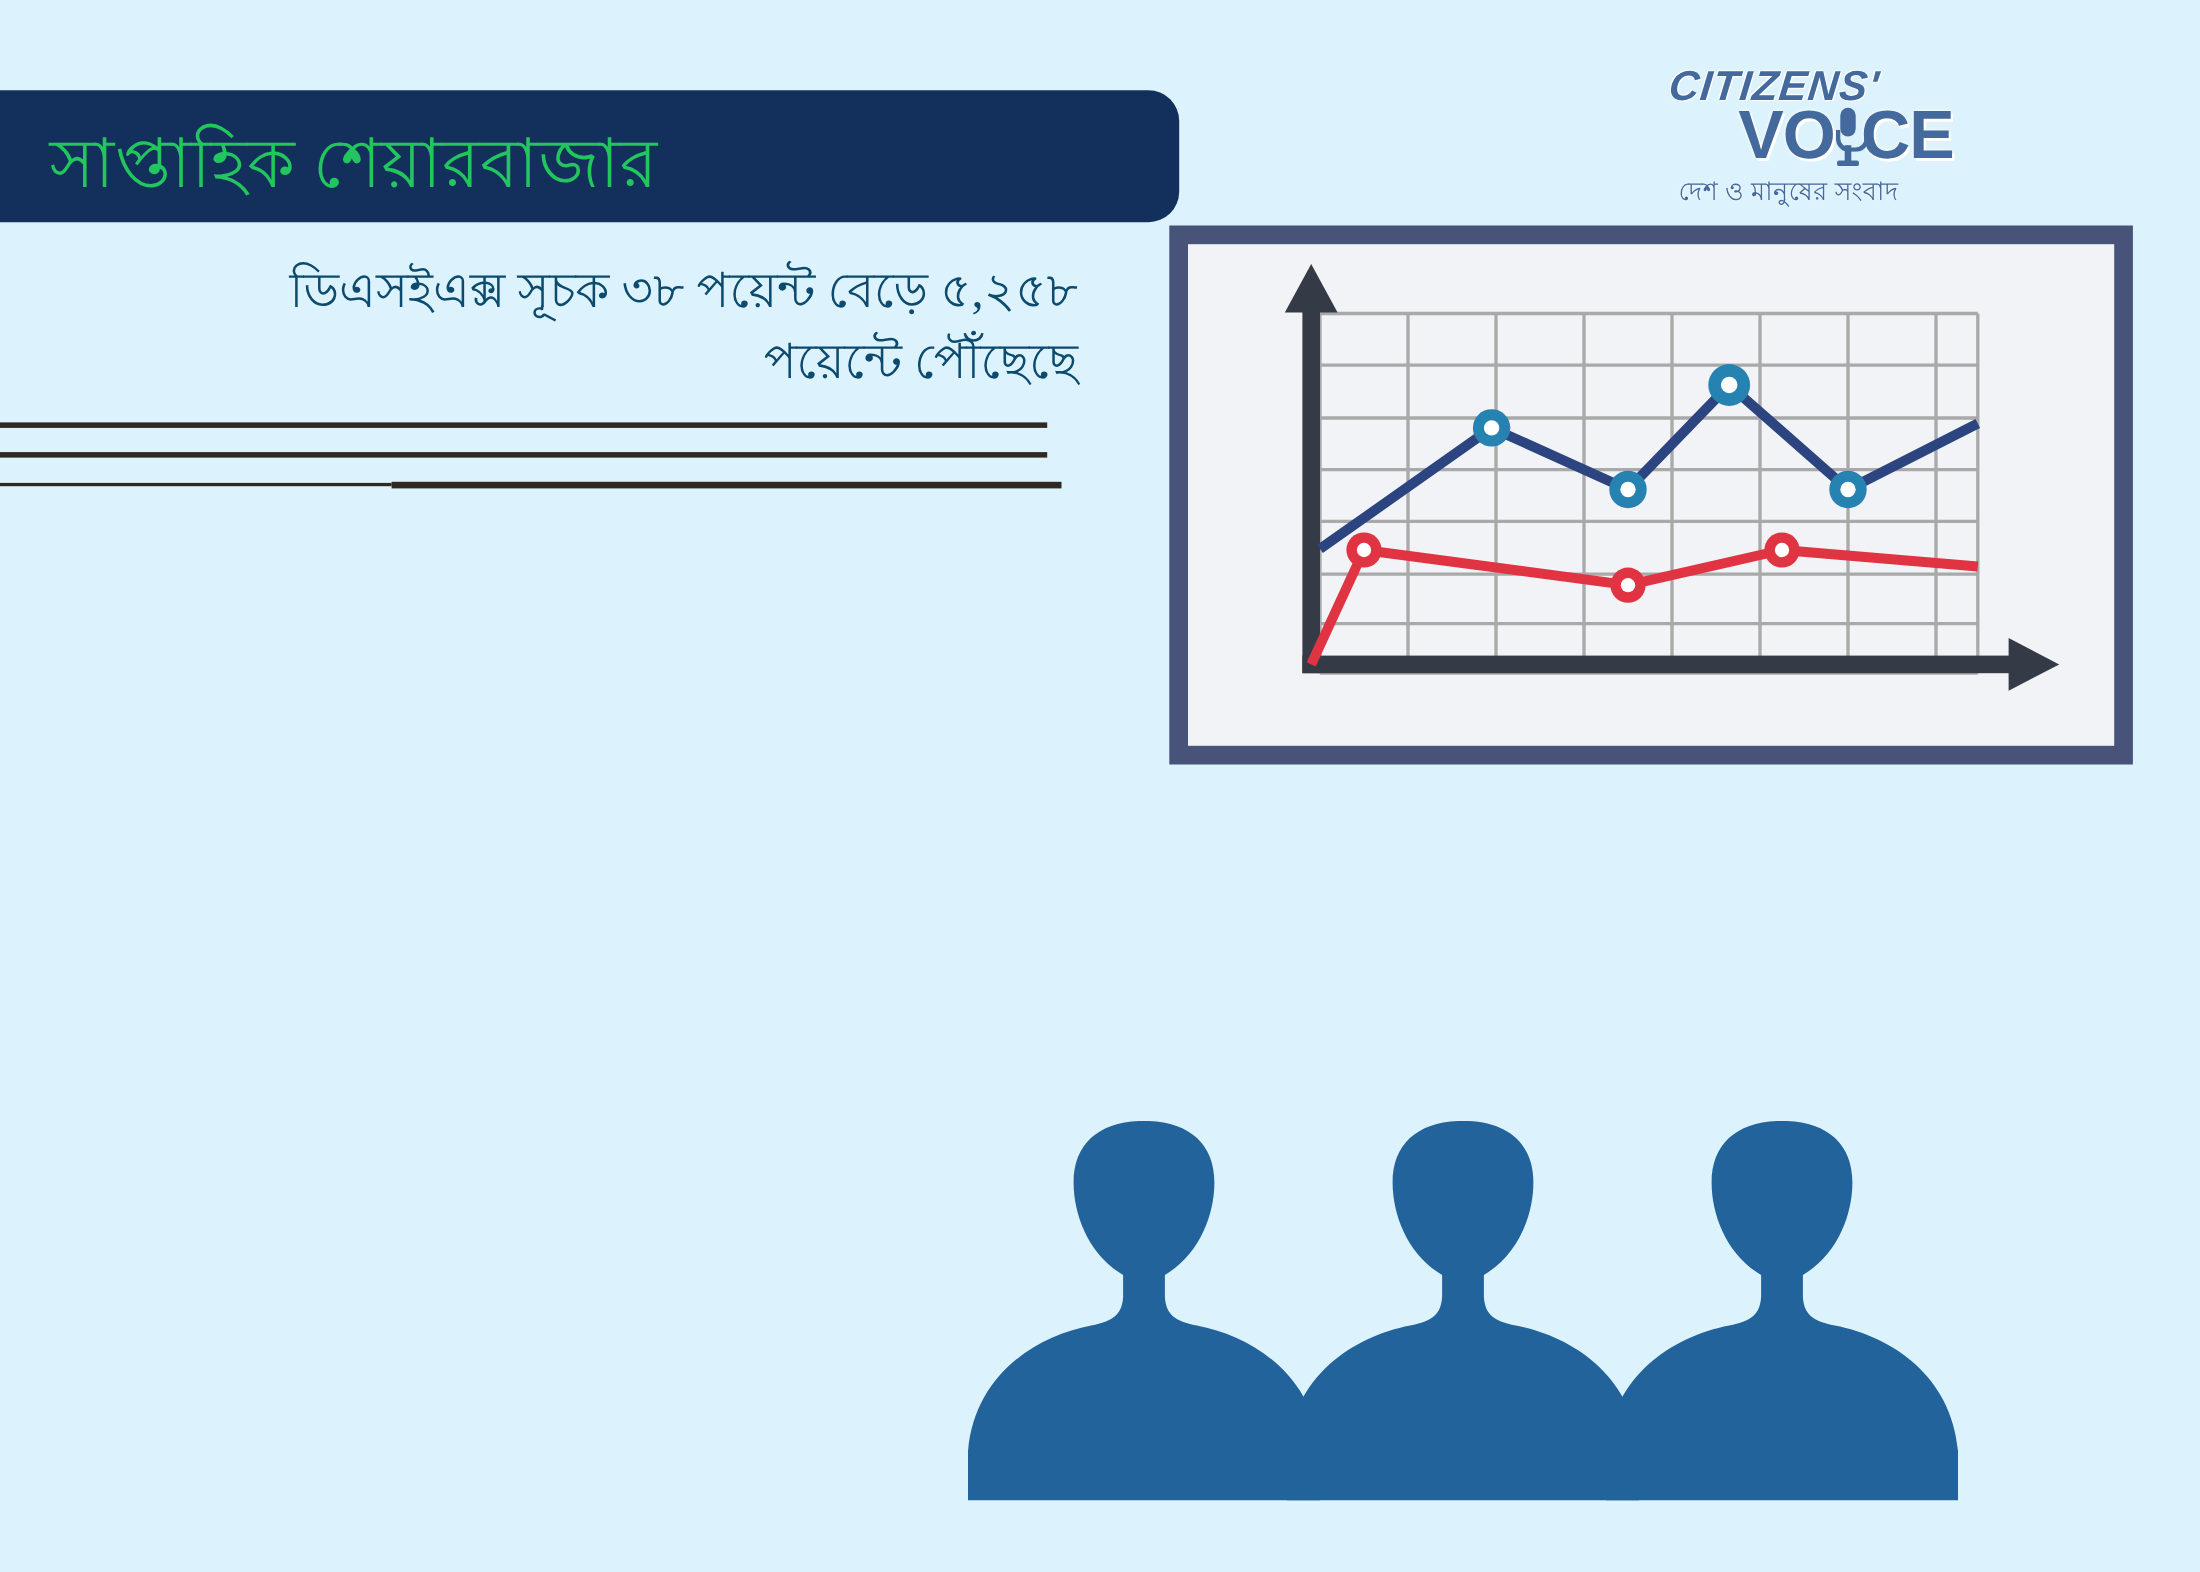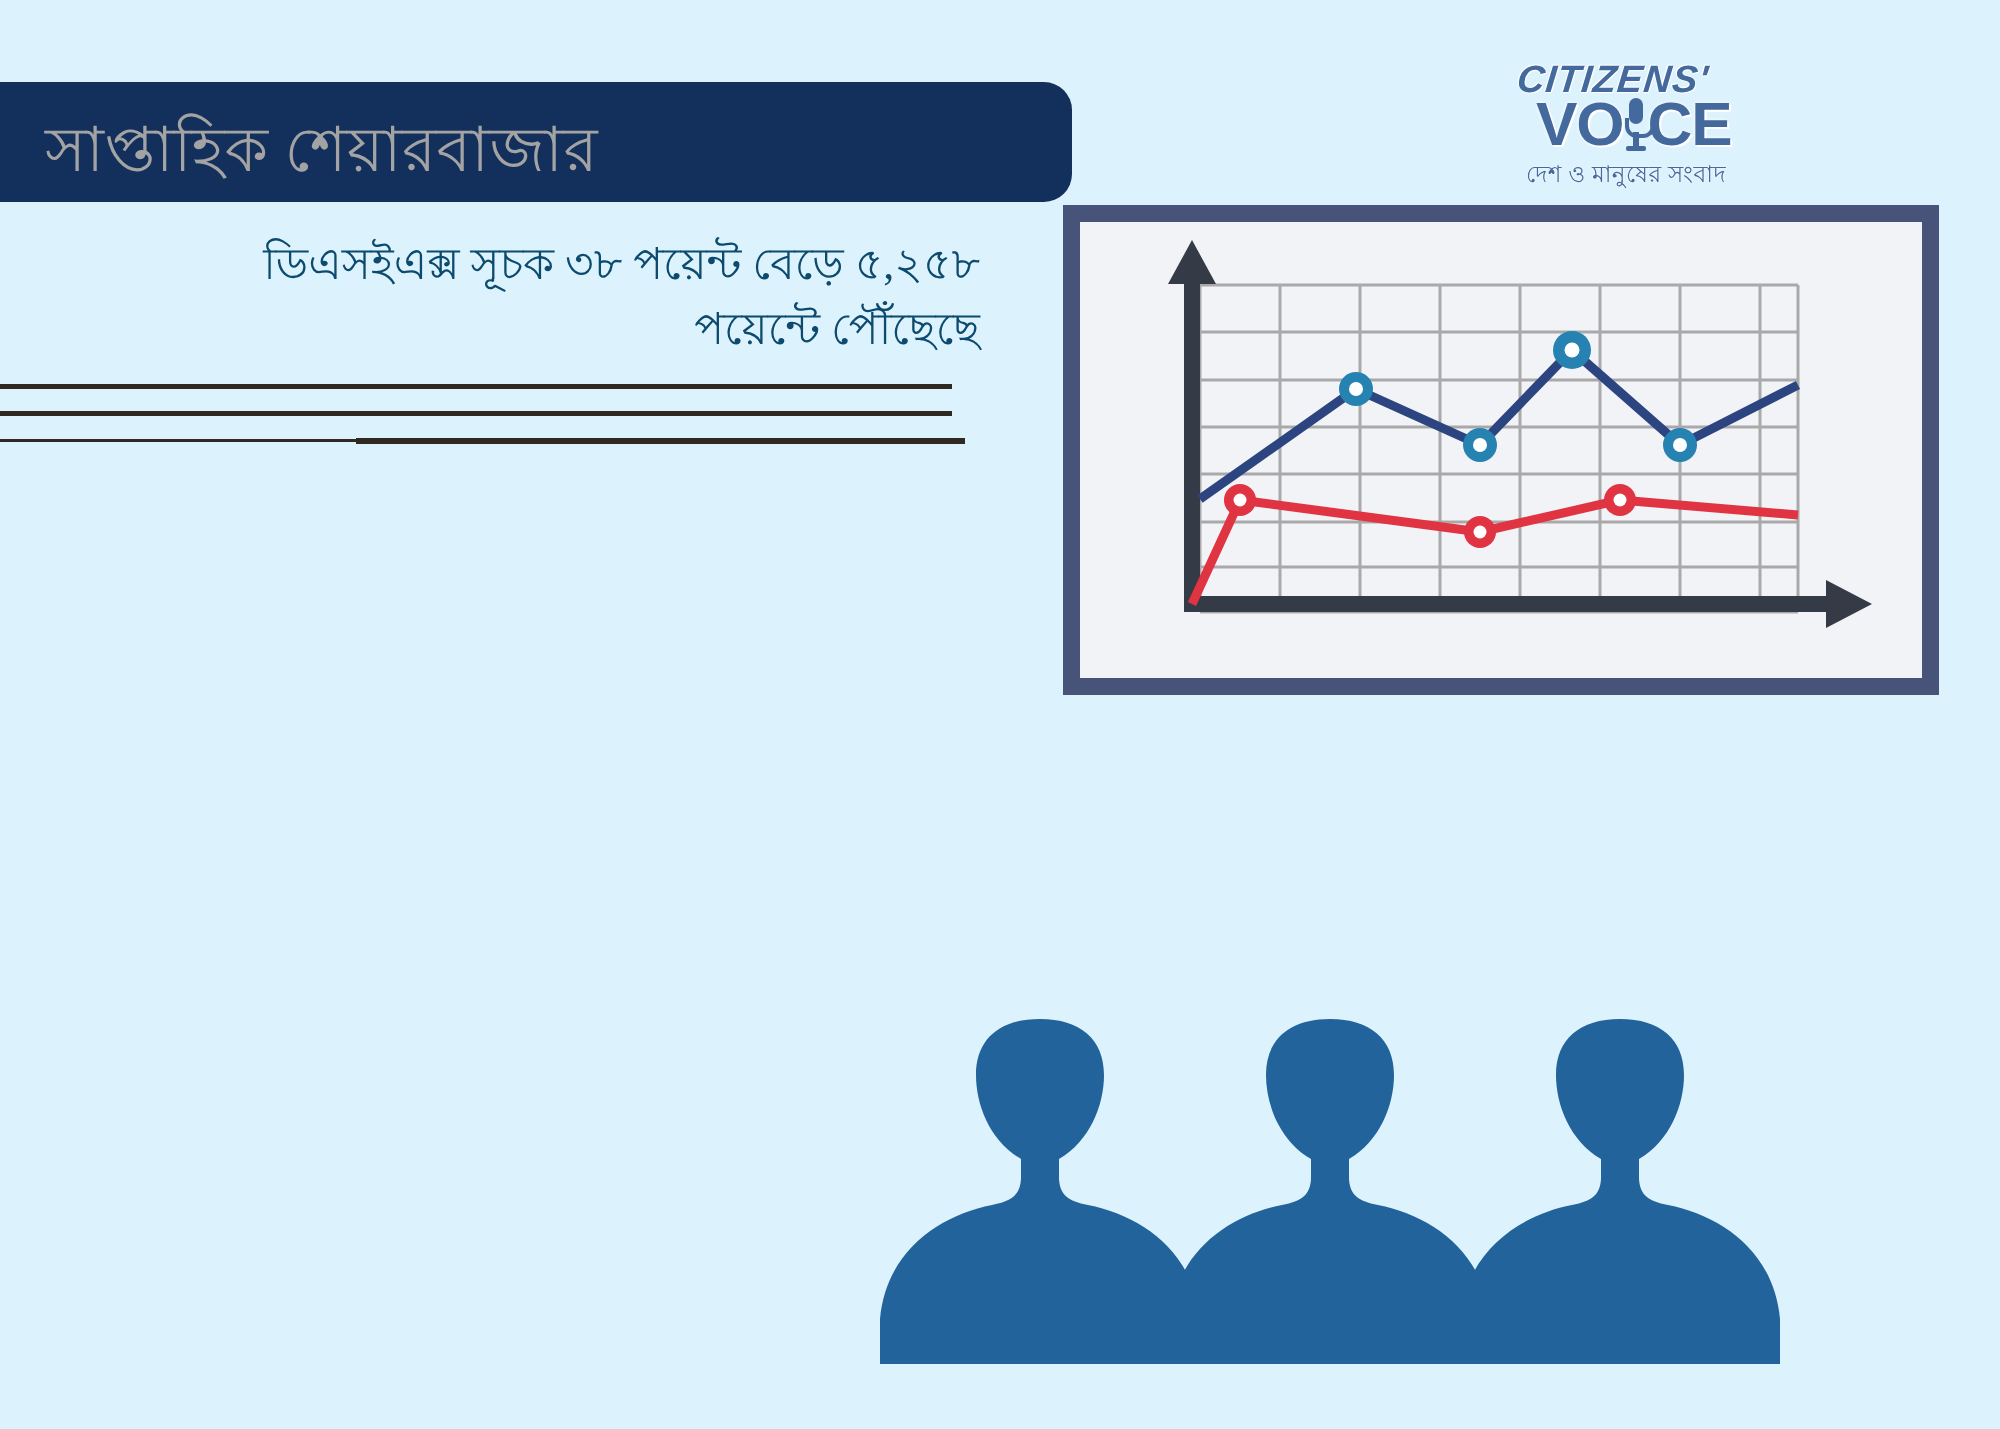--- a/index.html
+++ b/index.html
@@ -23,21 +23,21 @@
     width: 1112px;
     height: 120px;
     background: #13305c;
     border-radius: 0 28px 28px 0;
     display: flex;
     align-items: center;
     box-sizing: border-box;
     padding-left: 85px;
   }
   .header-title {
-    color: #a3a3a3;
+    color: #22c55e;
     font-size: 62px;
     line-height: 1.0;
     font-weight: 400;
     letter-spacing: 0.5px;
     white-space: nowrap;
     font-family: "Liberation Serif", "DejaVu Serif", serif;
     margin-top: 16px;
   }
 
   
@@ -103,21 +103,21 @@
     color: #44699d;
     letter-spacing: 1px;
     transform: skewX(-6deg);
     text-shadow: 0 0 3px #ffffff, 1px 1px 0 #ffffff, -1px -1px 0 #ffffff;
     margin-bottom: -6px;
     margin-left: -26px;
   }
   .logo-voice-row {
     display: flex;
     align-items: center;
-    justify-content: flex-start;
+    justify-content: flex-end;
     margin-left: 60px;
   }
   .logo-voice {
     font-family: "Liberation Sans", sans-serif;
     font-size: 62px;
     font-weight: bold;
     color: #44699d;
     letter-spacing: -1px;
     text-shadow: 0 0 4px #ffffff, 2px 2px 0 #ffffff;
     line-height: 0.95;

